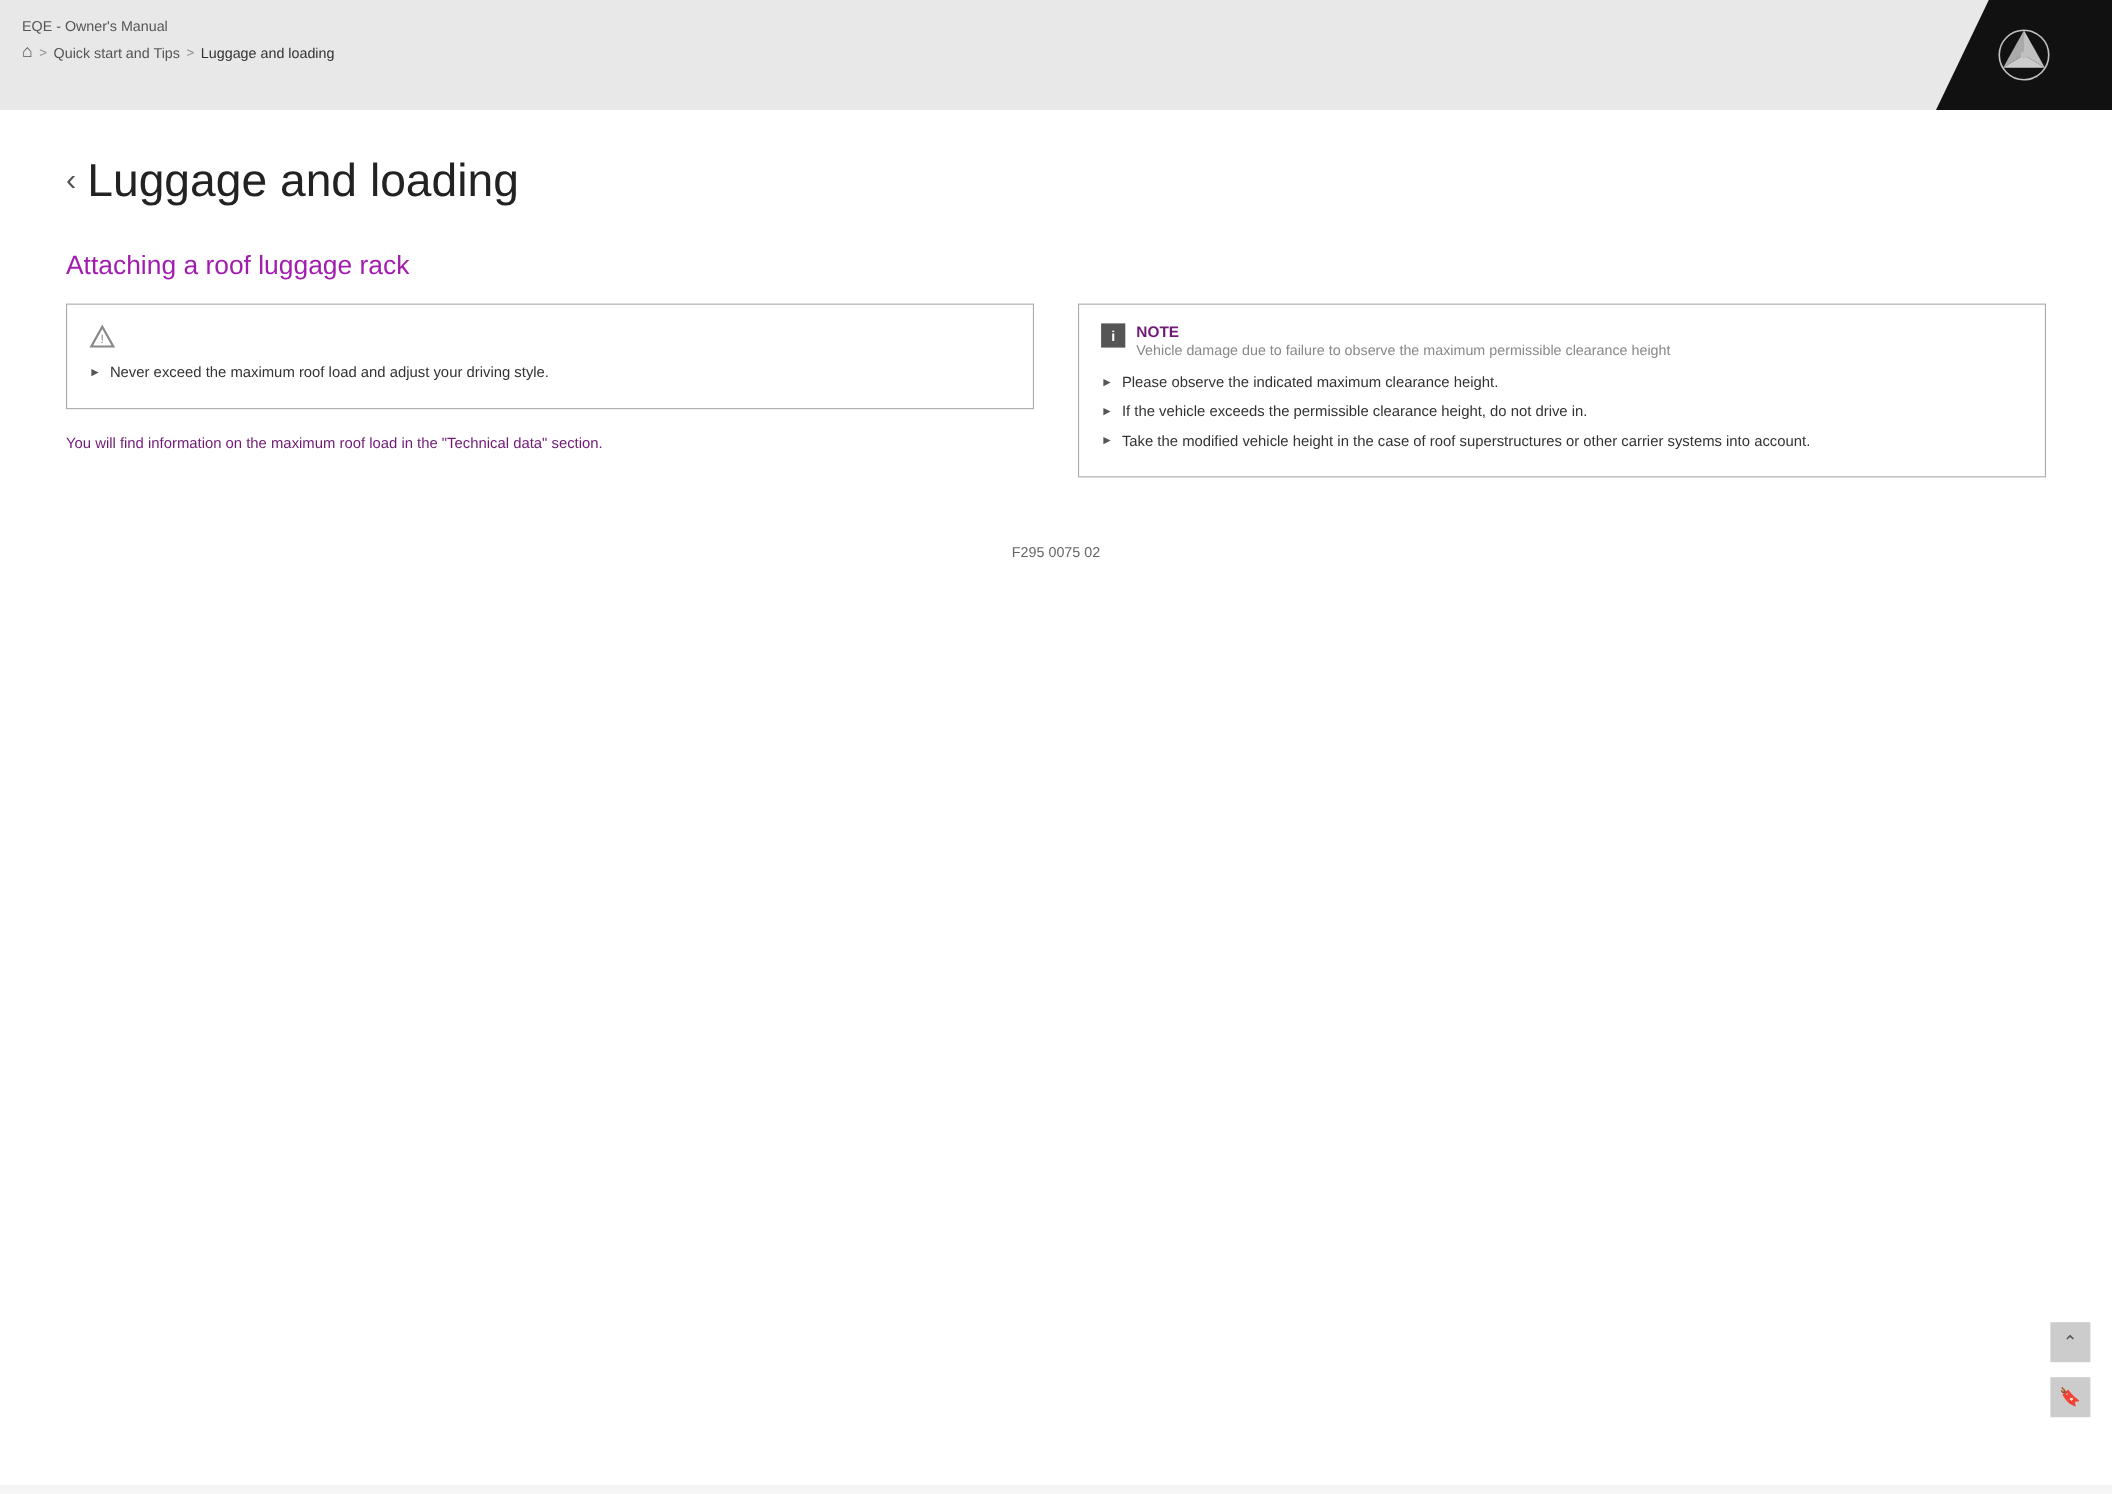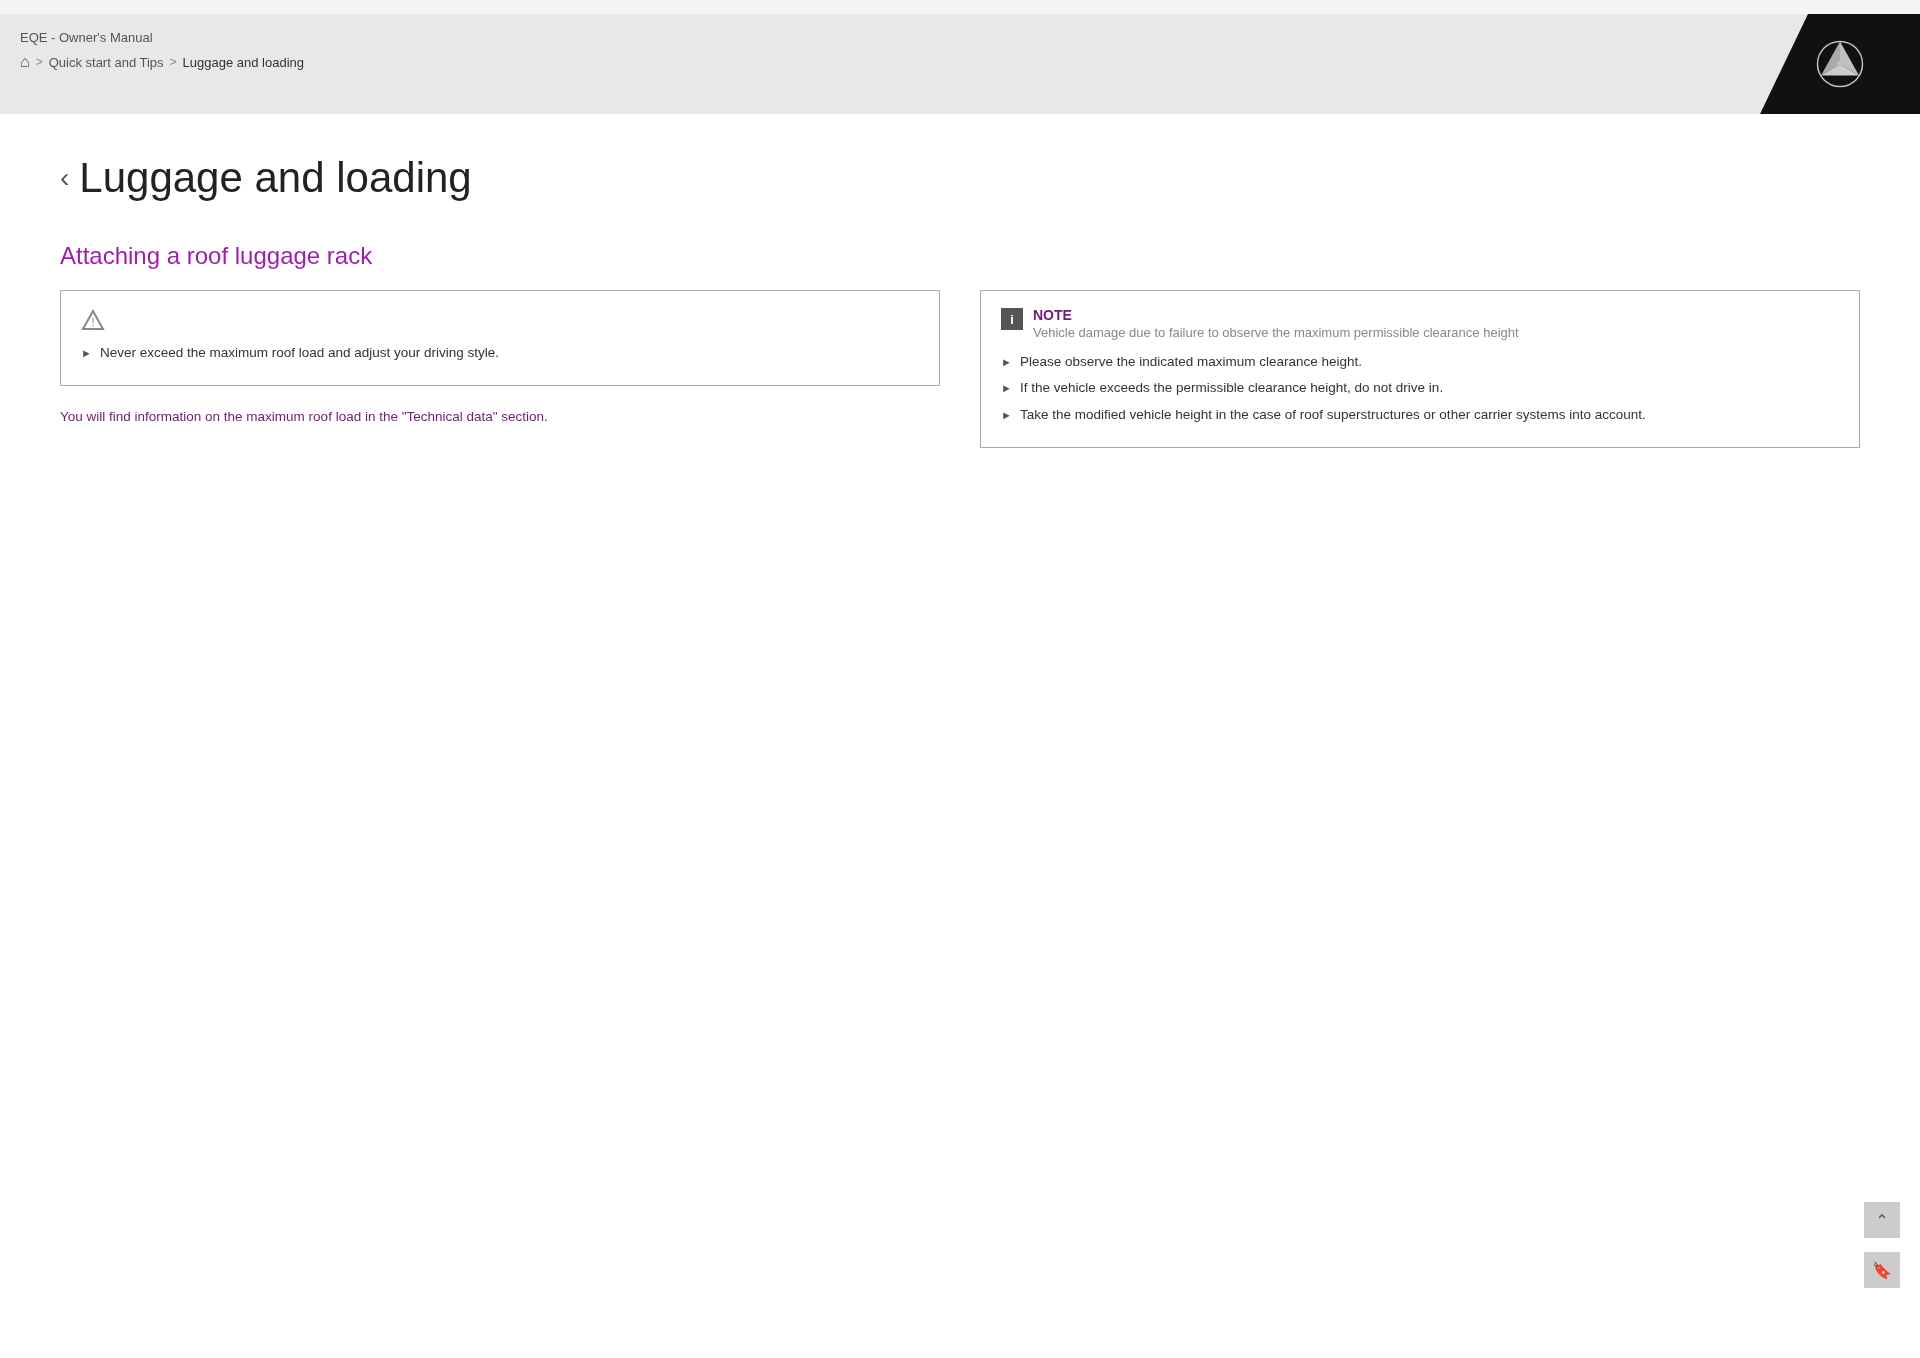--- a/index.html
+++ b/index.html
@@ -10,21 +10,20 @@
       min-height: 1358px;
       position: relative;
     }
 
     
     .header {
       background: #e8e8e8;
       padding: 10px 20px 0 20px;
       position: relative;
       height: 100px;
-      margin-top: 14px;
     }
     .header-title {
       font-size: 13px;
       color: #555;
       margin-bottom: 8px;
       padding-top: 6px;
     }
     .breadcrumb {
       display: flex;
       align-items: center;
@@ -333,20 +332,21 @@
             <li>
               <span class="bullet-arrow">►</span>
               <span>Take the modified vehicle height in the case of roof superstructures or other carrier systems into account.</span>
             </li>
           </ul>
       </div>
     </div>
 
   </div>
 
+  <div class="page-number">F295 0075 02</div>
 
 </div>
 
 <div class="scroll-up-btn">
   <span>⌃</span>
 </div>
 
 <div class="bookmark-btn">
   <span>🔖</span>
 </div>

